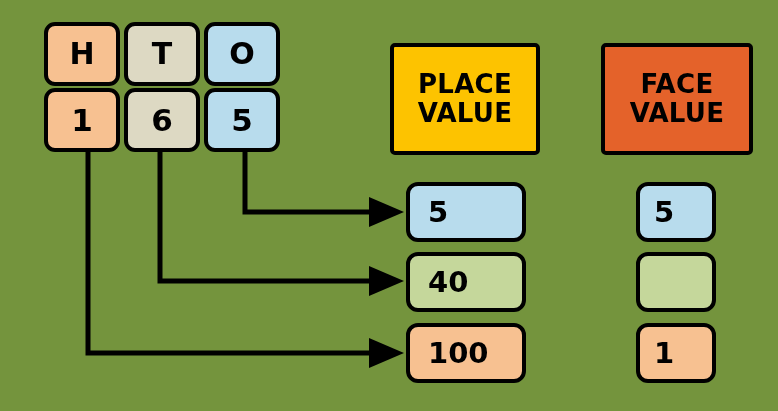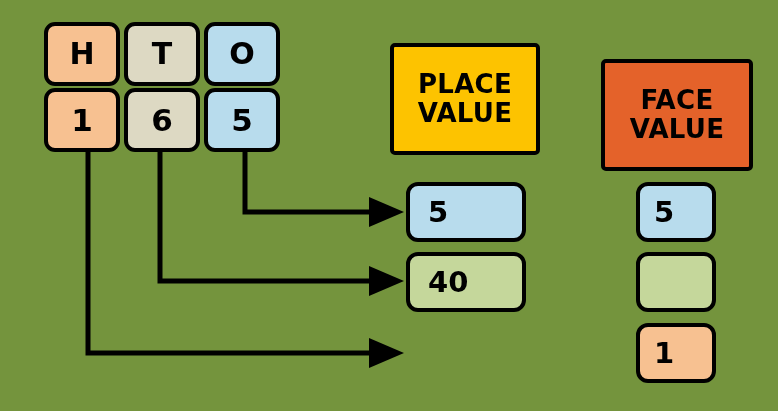--- a/index.html
+++ b/index.html
@@ -118,30 +118,33 @@
     <span>6</span>
   </div>
   <div class="box cell digit" style="left: 204px; top: 88px; background: rgb(184, 220, 237);">
     <span>5</span>
   </div>
 
   <div class="box header-box" style="left: 390px; top: 43px; background: rgb(253, 195, 0);">
     <span>PLACE</span>
     <span>VALUE</span>
   </div>
-  <div class="box header-box face" style="left: 601px; top: 43px; background: rgb(228, 98, 42); margin-top: 16px;">
+  <div class="box header-box face" style="left: 601px; top: 43px; background: rgb(228, 98, 42);">
     <span>FACE</span>
     <span>VALUE</span>
   </div>
 
   <div class="box pv-box" style="top: 182px; background: rgb(184, 220, 237);">
     <span>5</span>
   </div>
   <div class="box pv-box" style="top: 252px; background: rgb(197, 215, 155);">
     <span>40</span>
+  </div>
+  <div class="box pv-box" style="top: 323px; background: rgb(247, 193, 145);">
+    <span>100</span>
   </div>
 
   <div class="box fv-box" style="top: 182px; background: rgb(184, 220, 237);">
     <span>5</span>
   </div>
   <div class="box fv-box" style="top: 252px; background: rgb(197, 215, 155);">
     <span></span>
   </div>
   <div class="box fv-box" style="top: 323px; background: rgb(247, 193, 145);">
     <span>1</span>

